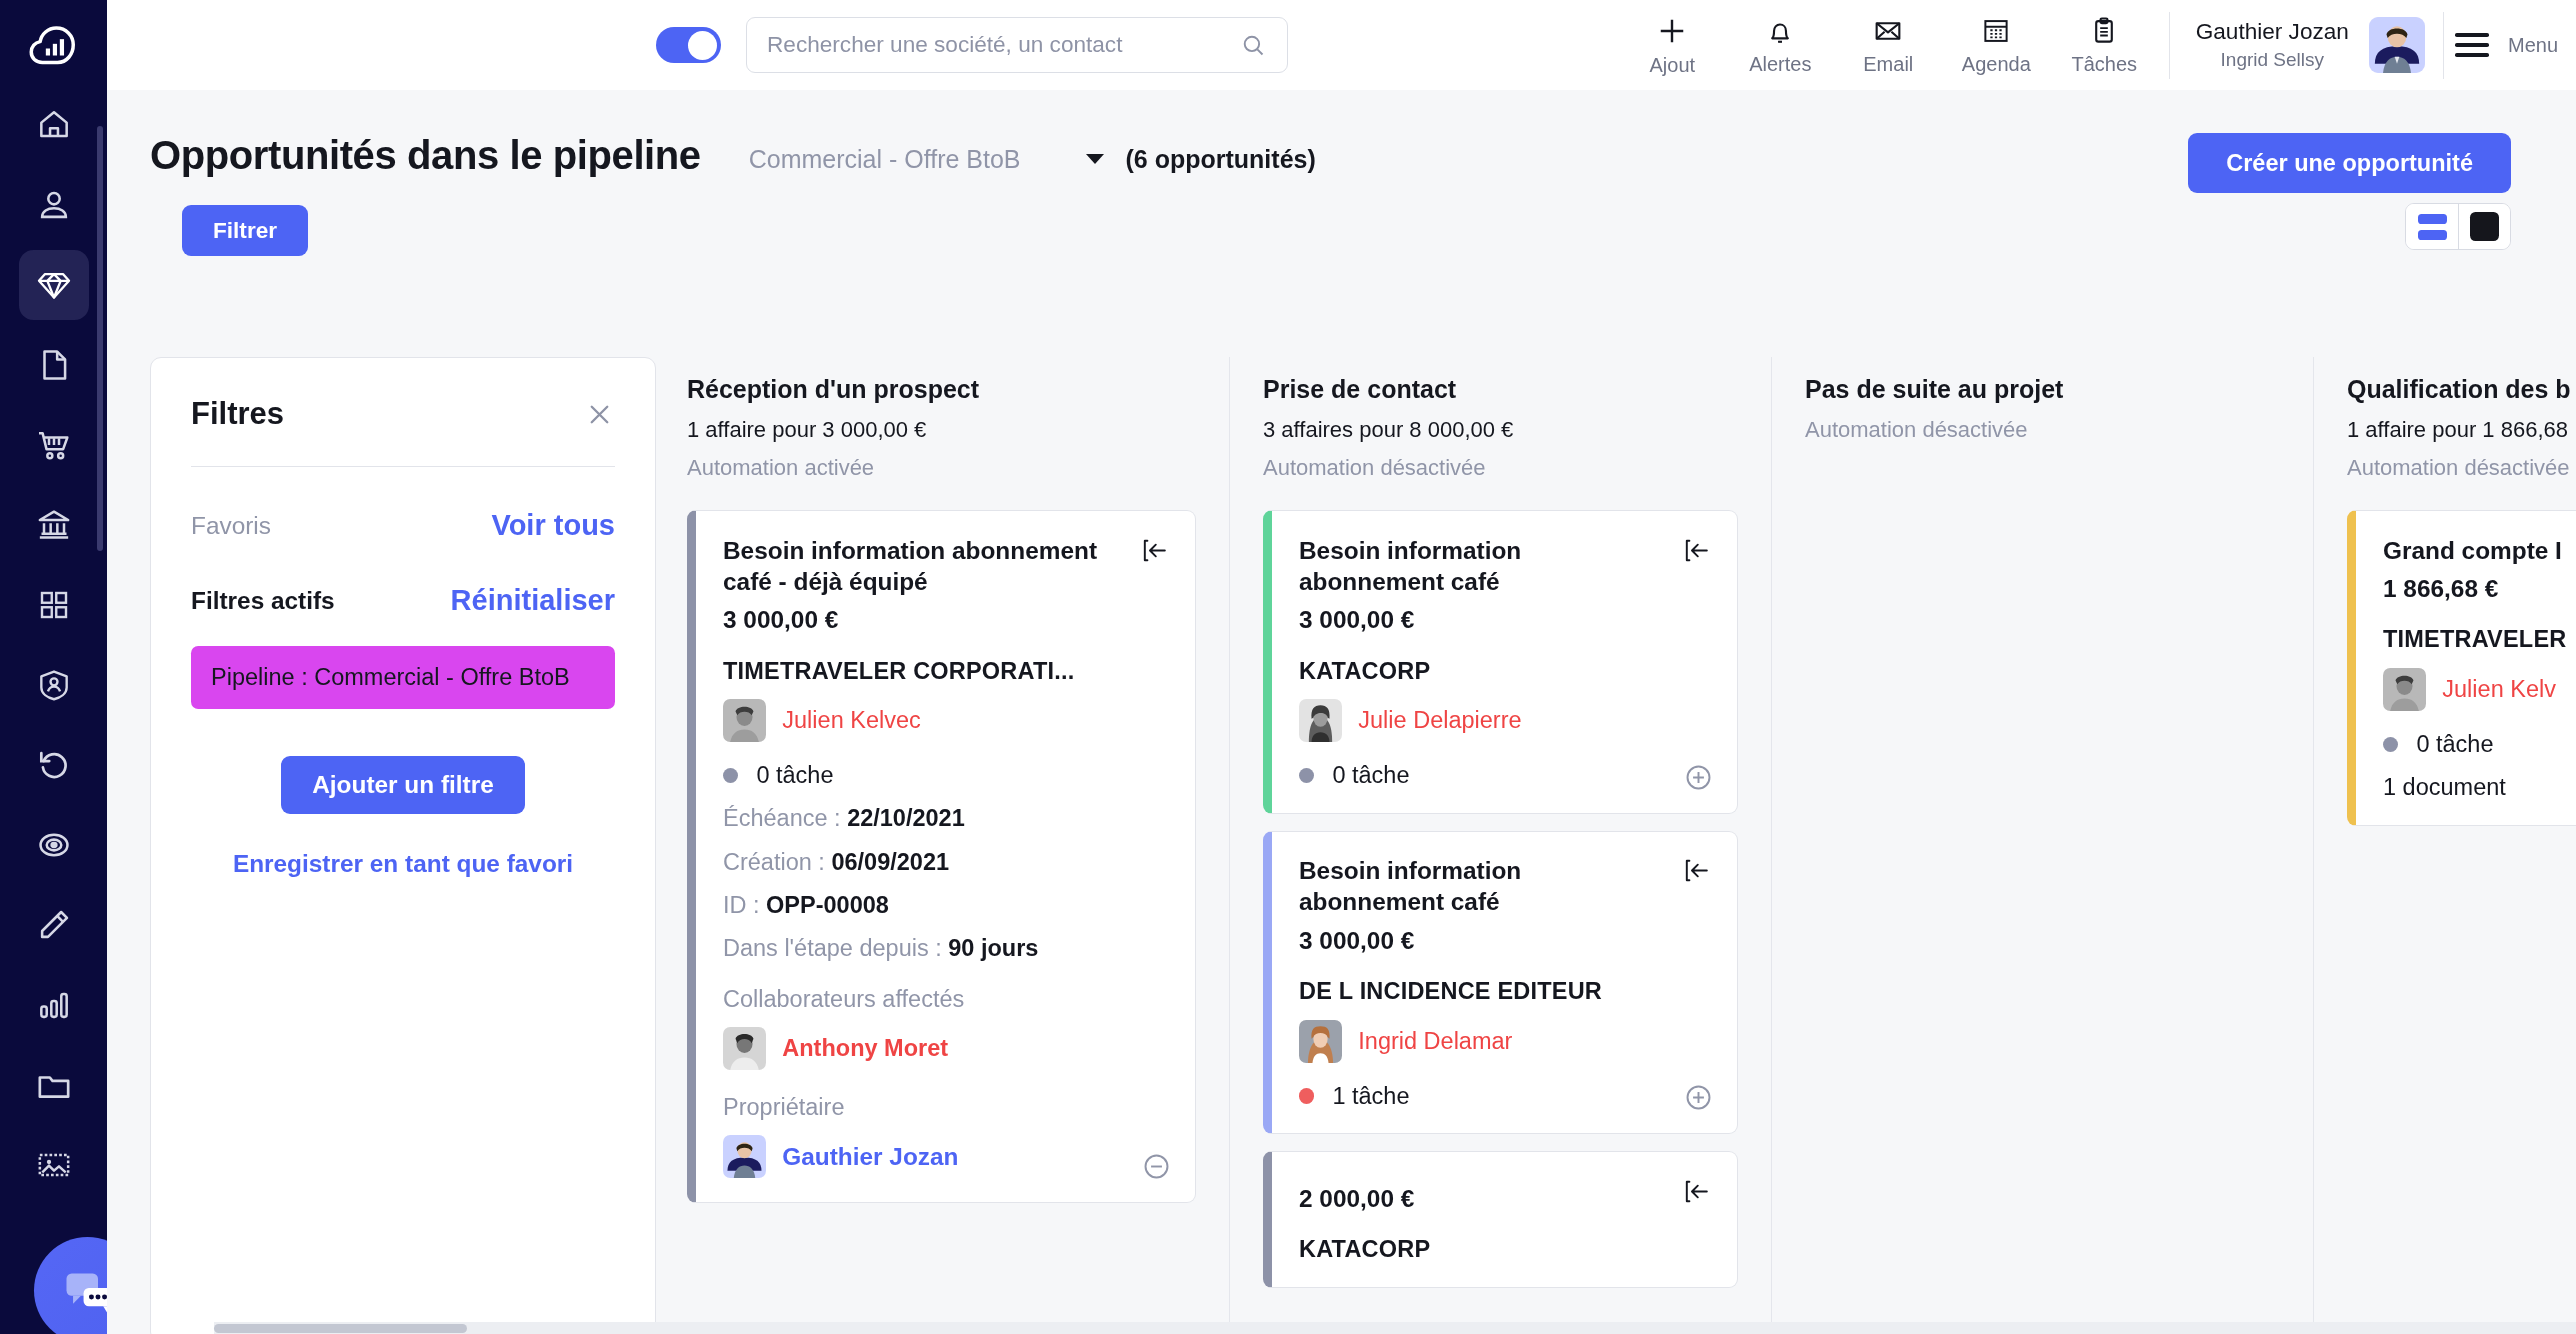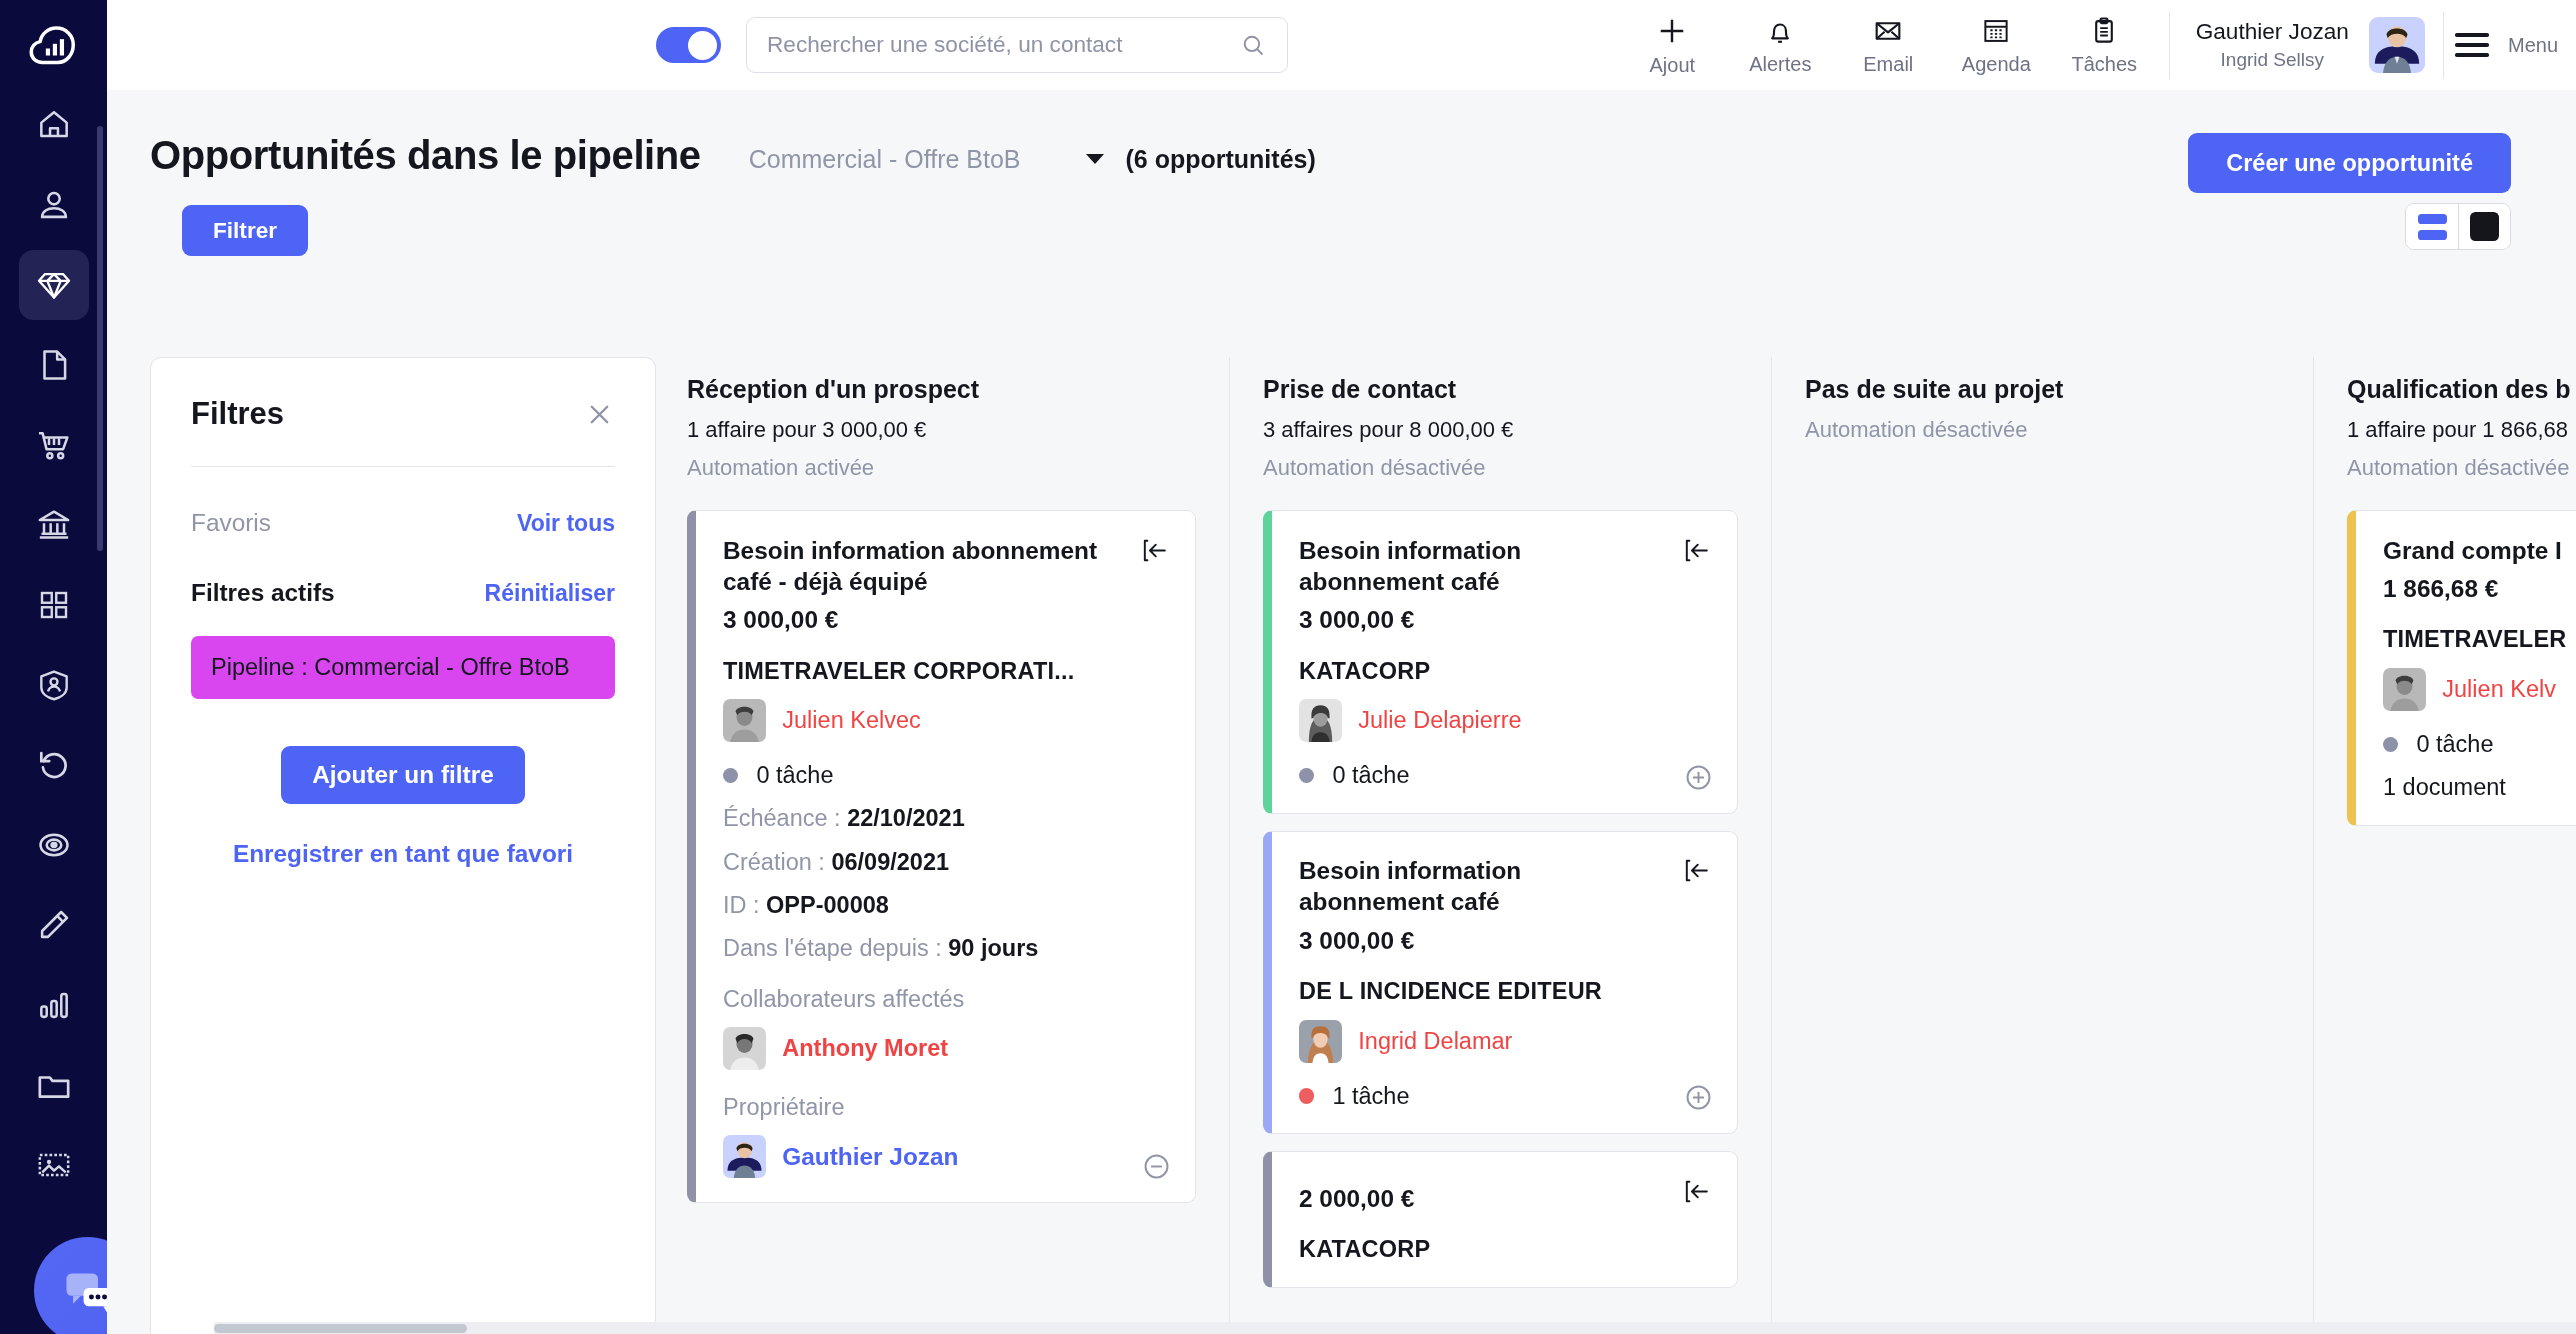--- a/index.html
+++ b/index.html
@@ -152,21 +152,21 @@
     padding: 38px 40px 0 40px;
     position:relative;
   }
   .fp-head { display:flex; align-items:center; justify-content:space-between; }
   .fp-title { font-size:31px; font-weight:bold; color:#15171f; }
   .fp-close { cursor:pointer; line-height:0; }
   .fp-rule { height:1.4px; background:#e2e4ea; margin-top:34px; }
   .fp-row { display:flex; align-items:center; justify-content:space-between; margin-top:42px; }
   .fp-lbl-muted { font-size:24.4px; color:#9095a8; }
   .fp-lbl-strong { font-size:24.4px; font-weight:bold; color:#15171f; }
-  .fp-link { font-size:23px; font-weight:bold; color:#4d64f4; cursor:pointer; }
+  .fp-link { font-size:29px; font-weight:bold; color:#4d64f4; cursor:pointer; }
   .fp-chip {
     margin-top:29px; background:#d946ef; border-radius:7.2px;
     padding: 18px 20px; font-size:23.5px; color:#15171f;
   }
   .fp-addbtn {
     display:block; margin: 47px auto 0 auto;
     background:#4d64f4;color:#fff;border:none;border-radius:9px;
     height:58px;padding:0 31px;font-size:24.4px;font-weight:bold;
     font-family:"Liberation Sans", sans-serif;cursor:pointer;
   }

